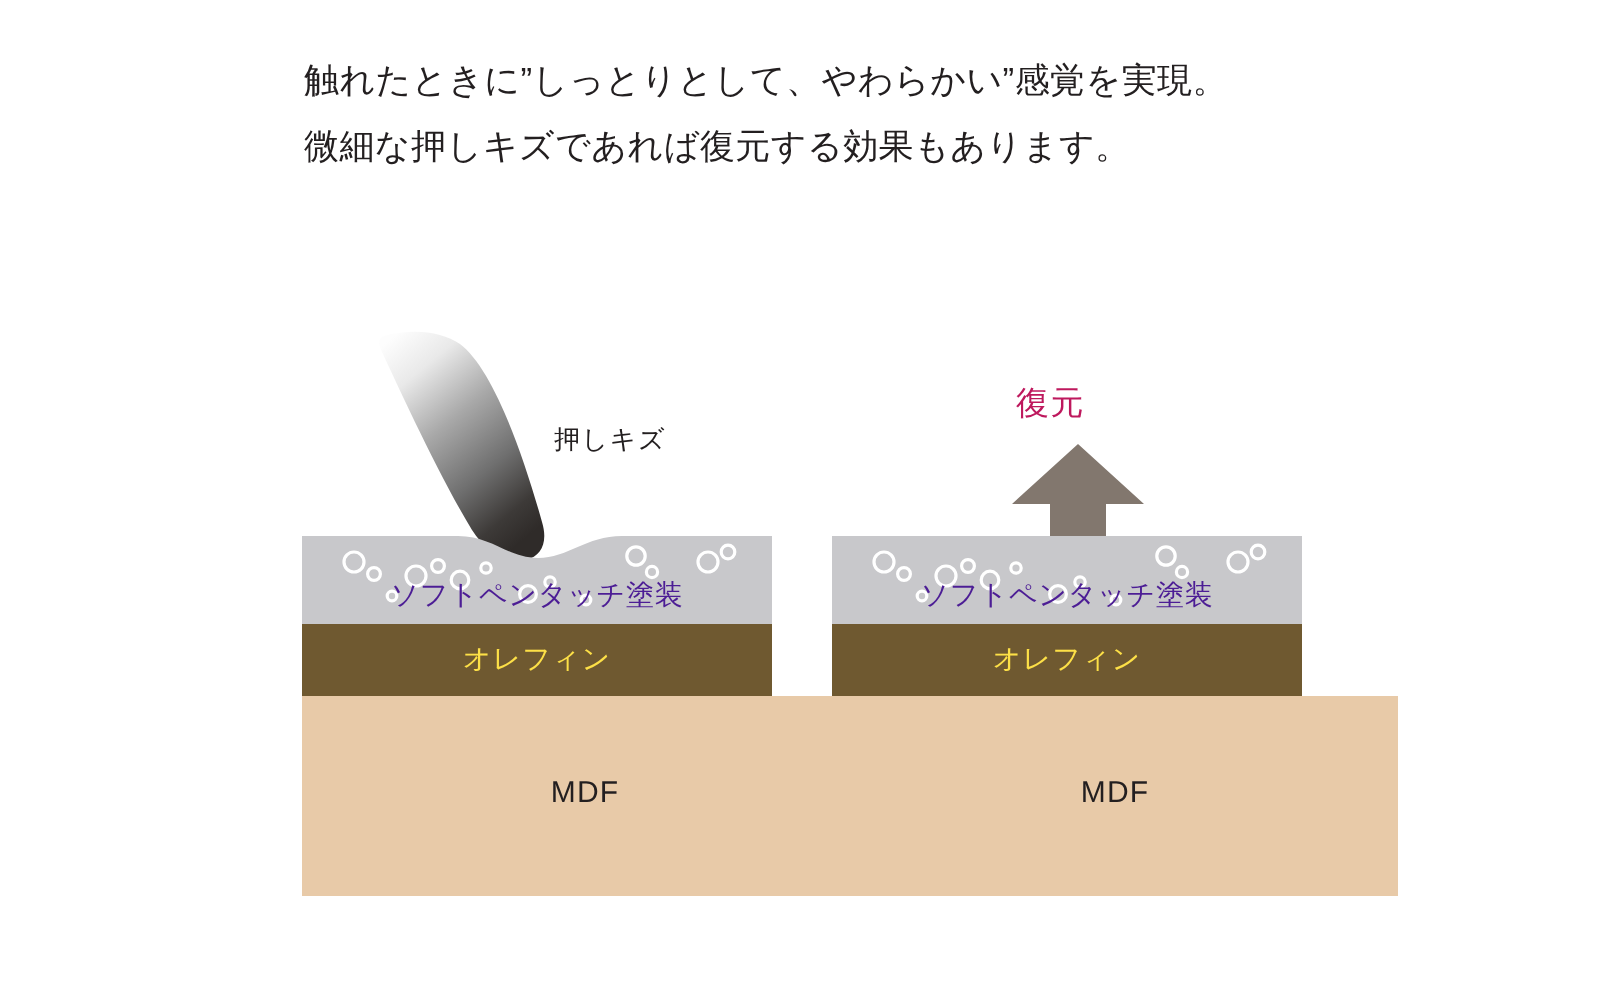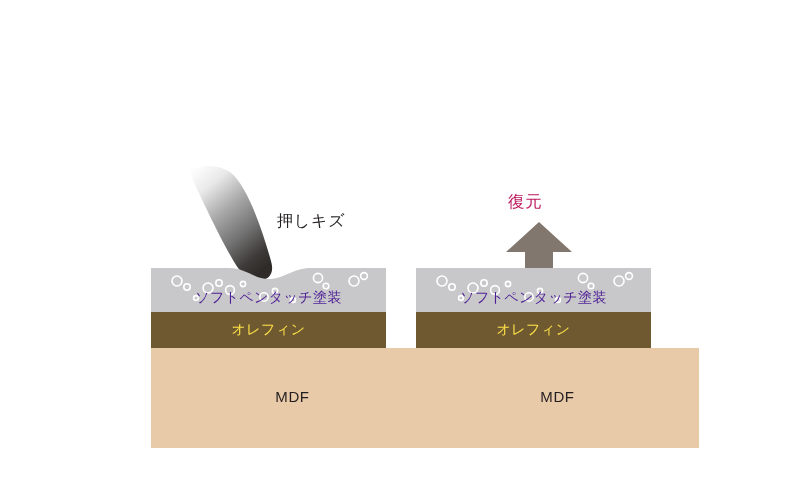--- a/index.html
+++ b/index.html
@@ -104,21 +104,21 @@
     top: 163px;
     width: 115px;
     height: 120px;
   }
 
   
   #label-dent {
     position: absolute;
     left: 277px;
     top: 211px;
-    font-size: 16px;
+    font-size: 13px;
     letter-spacing: 0.8px;
     color: #231f20;
     white-space: nowrap;
   }
   #label-restore {
     position: absolute;
     left: 508px;
     top: 191px;
     font-size: 16.5px;
     letter-spacing: 0.8px;
@@ -132,20 +132,22 @@
     left: 506px;
     top: 222px;
     width: 66px;
     height: 46px;
   }
 </style>
 </head>
 <body>
 
 <div id="heading">
+  <div class="line">触れたときに”しっとりとして、やわらかい”感覚を実現。</div>
+  <div class="line">微細な押しキズであれば復元する効果もあります。</div>
 </div>
 
 <div id="diagram">
 
   <svg id="pen" viewBox="0 0 115 120">
     <defs>
       <linearGradient id="penGrad" x1="0.12" y1="0.0" x2="0.72" y2="1.0">
         <stop offset="0%" stop-color="#fdfdfd"></stop>
         <stop offset="18%" stop-color="#e9e9e9"></stop>
         <stop offset="42%" stop-color="#a9a9a9"></stop>

